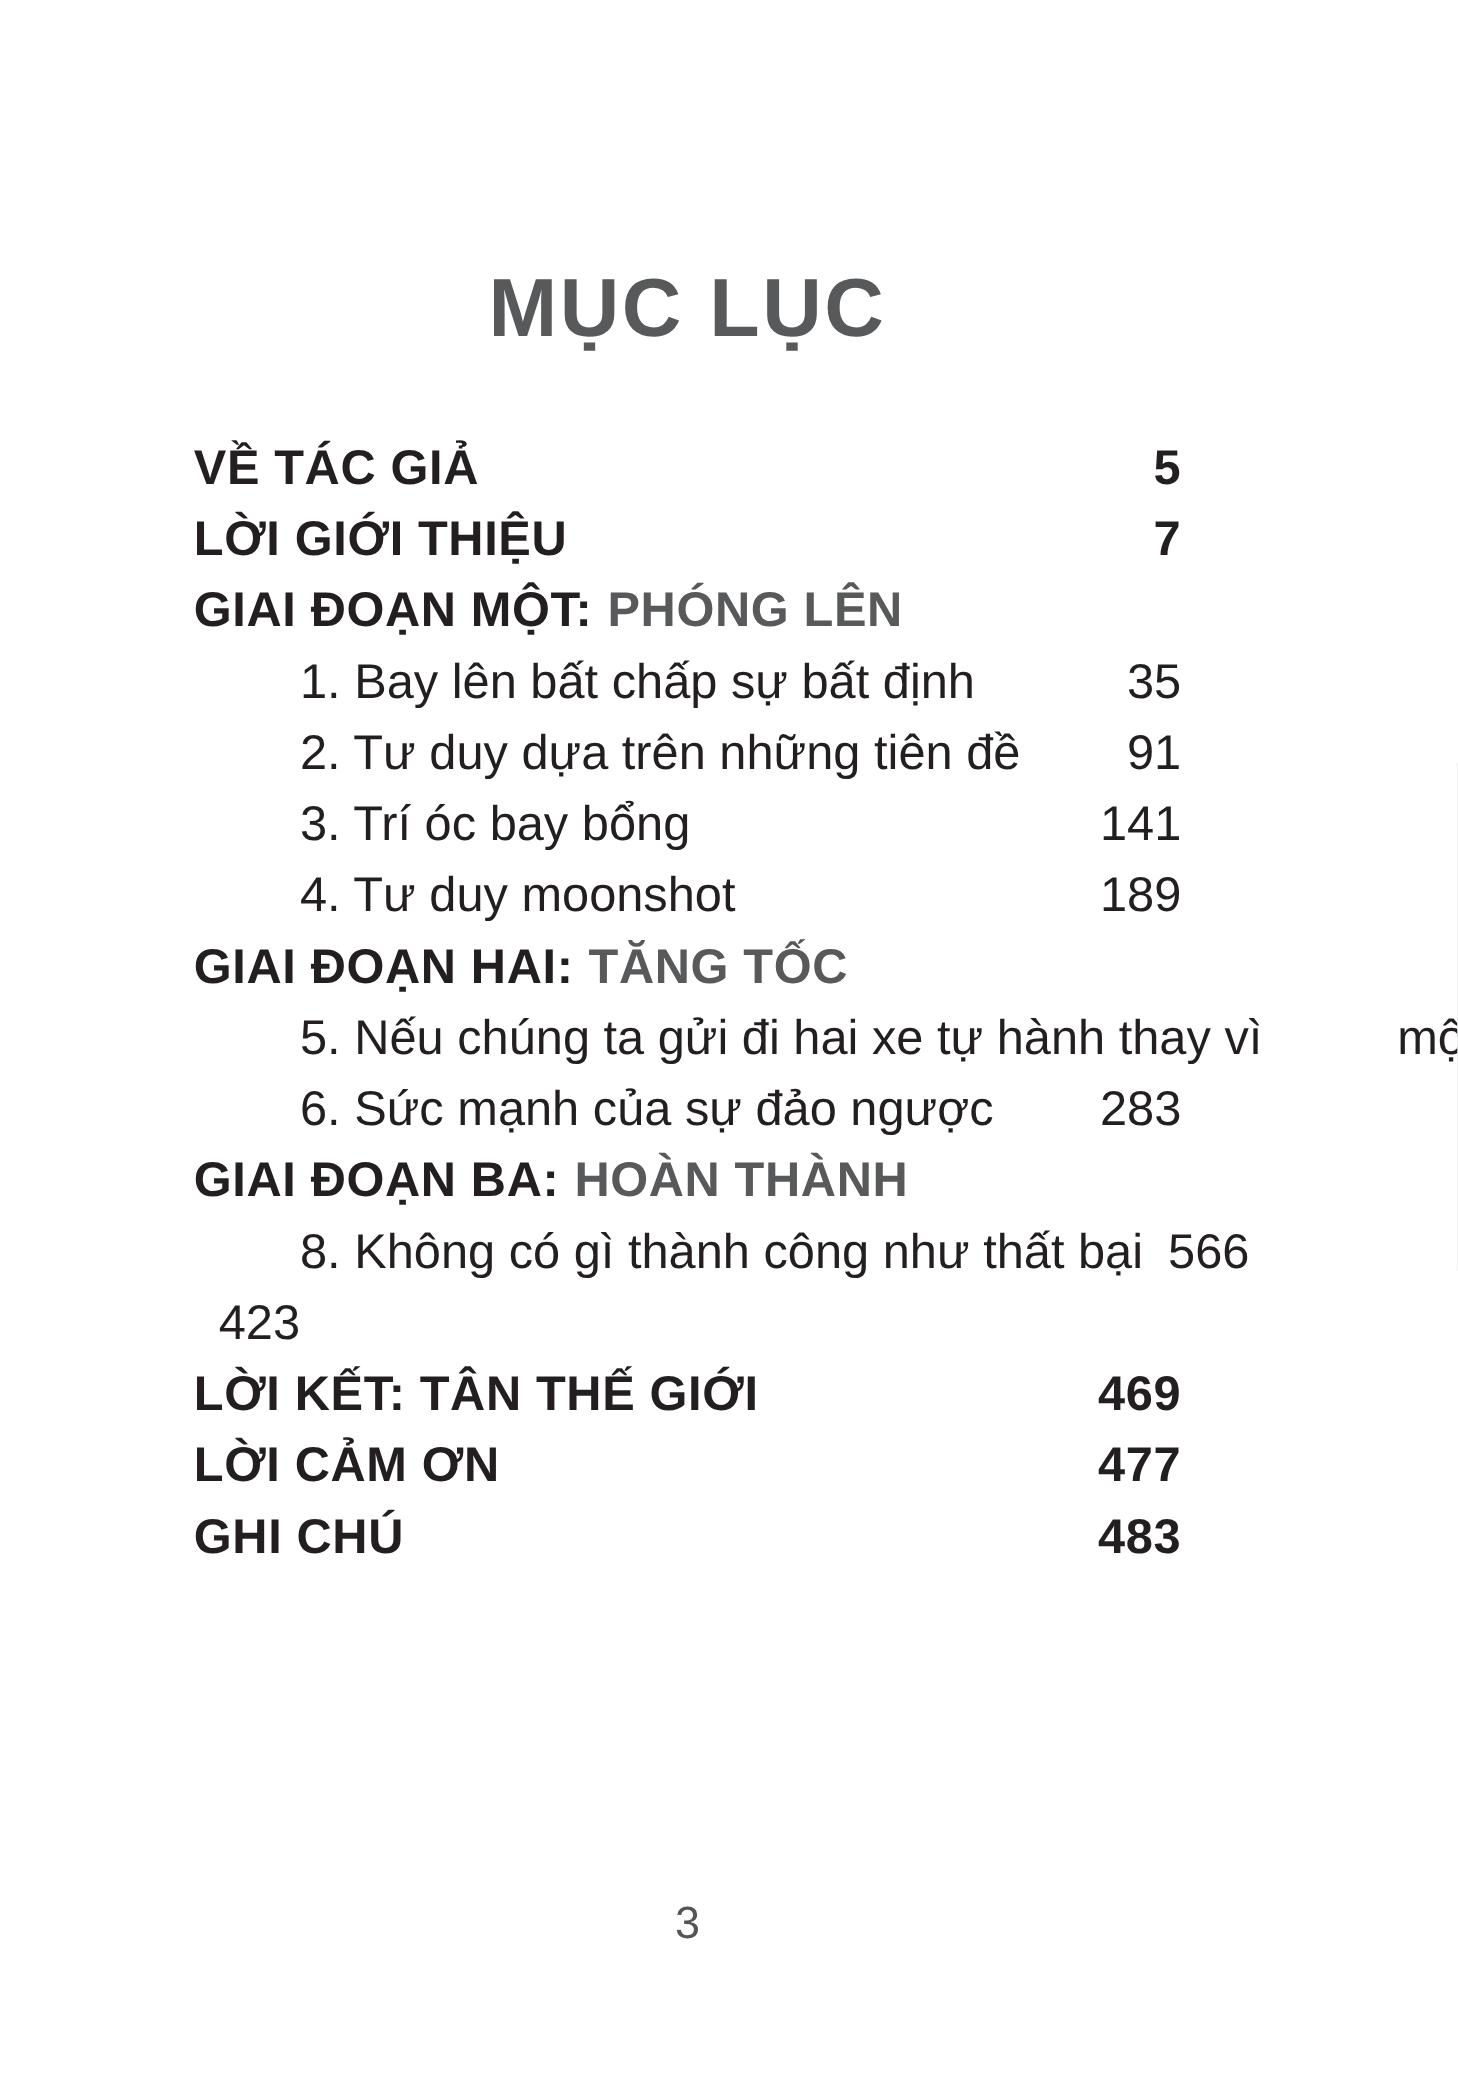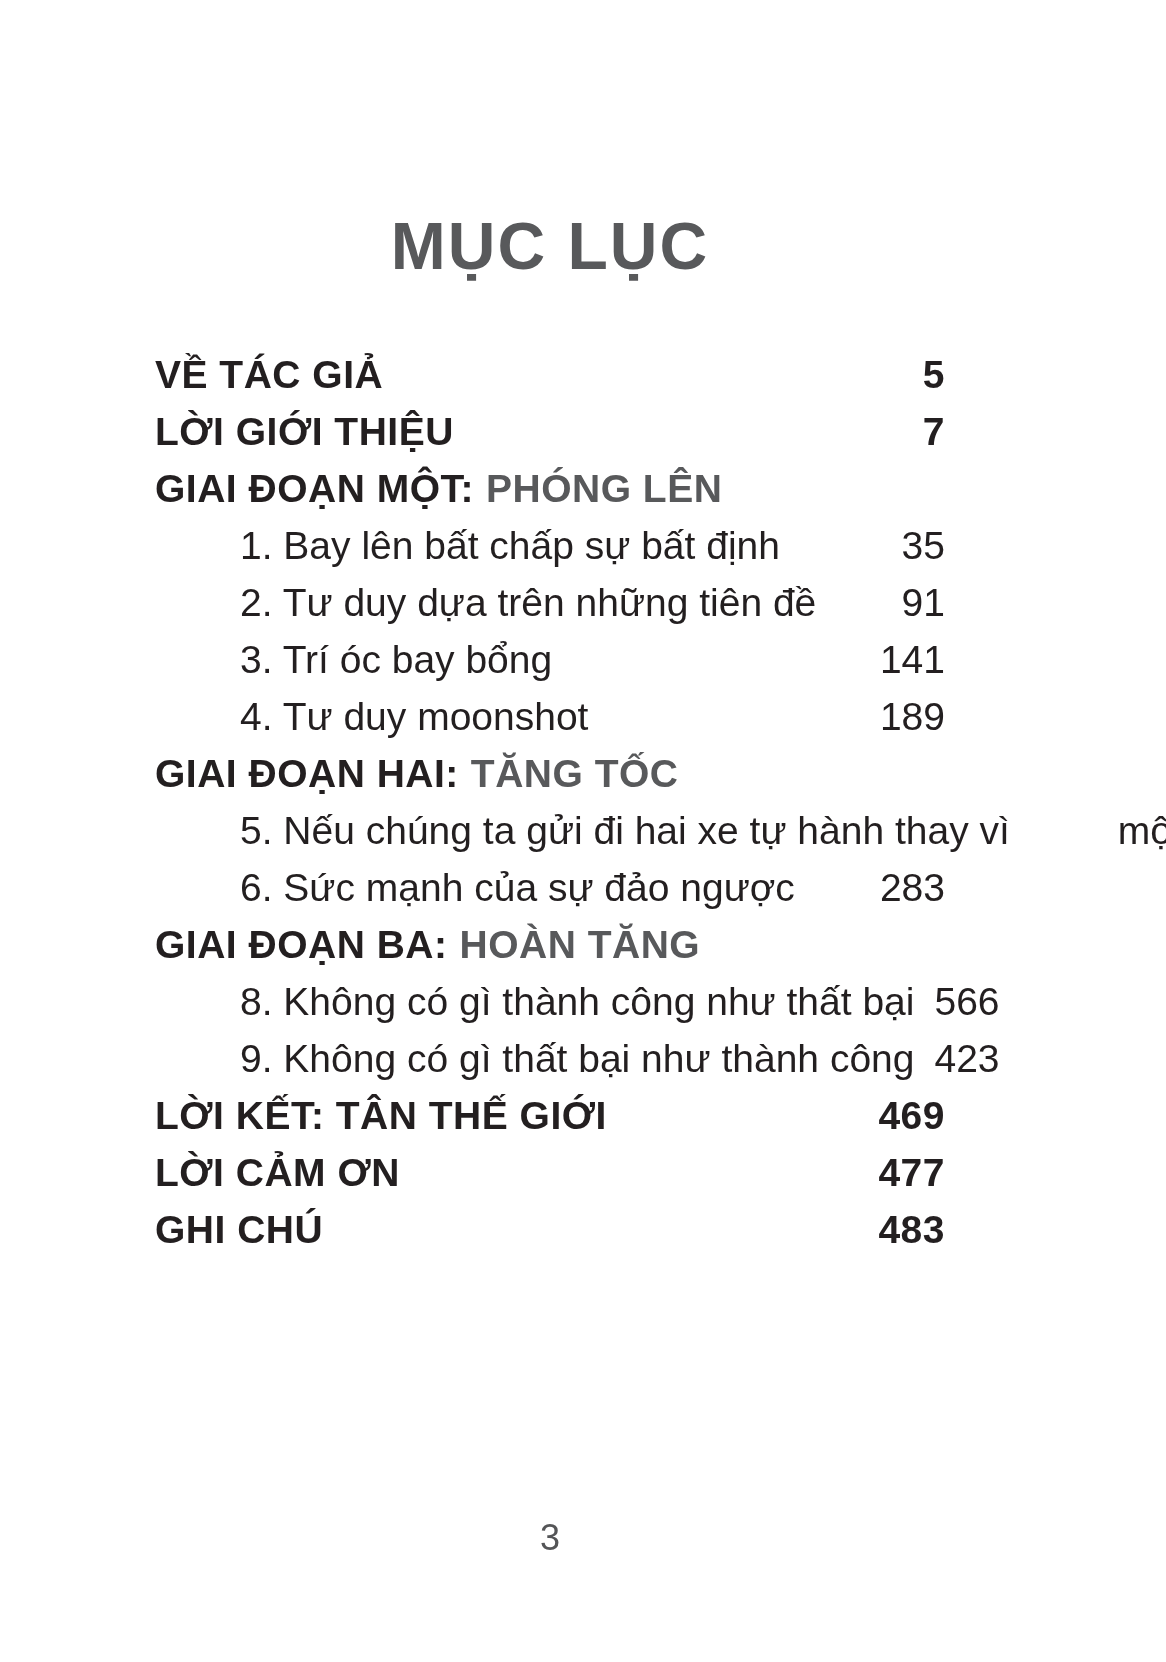--- a/index.html
+++ b/index.html
@@ -135,37 +135,33 @@
     <div class="row chapter-row">
       <span class="chapter-label">
         <span class="line1">6. Sức mạnh của sự đảo ngược</span>
         
       </span>
       <span class="pagenum">283</span>
     </div>
 
 
     <div class="row section-row">
-      <span class="label"><span>GIAI ĐOẠN BA:</span><span class="section-subtitle">HOÀN TĂNG</span></span>
+      <span class="label"><span>GIAI ĐOẠN BA:</span><span class="section-subtitle">HOÀN THÀNH</span></span>
       <span class="pagenum"></span>
     </div>
 
     <div class="row chapter-row">
       <span class="chapter-label">
         <span class="line1">8. Không có gì thành công như thất bại</span>
         
       </span>
       <span class="pagenum">566</span>
     </div>
 
     <div class="row chapter-row">
-      <span class="chapter-label">
-        <span class="line1">9. Không có gì thất bại như thành công</span>
-        
-      </span>
       <span class="pagenum">423</span>
     </div>
 
     <div class="row bold-row">
       <span class="label">LỜI KẾT: TÂN THẾ GIỚI</span>
       <span class="pagenum">469</span>
     </div>
 
     <div class="row bold-row">
       <span class="label">LỜI CẢM ƠN</span>

